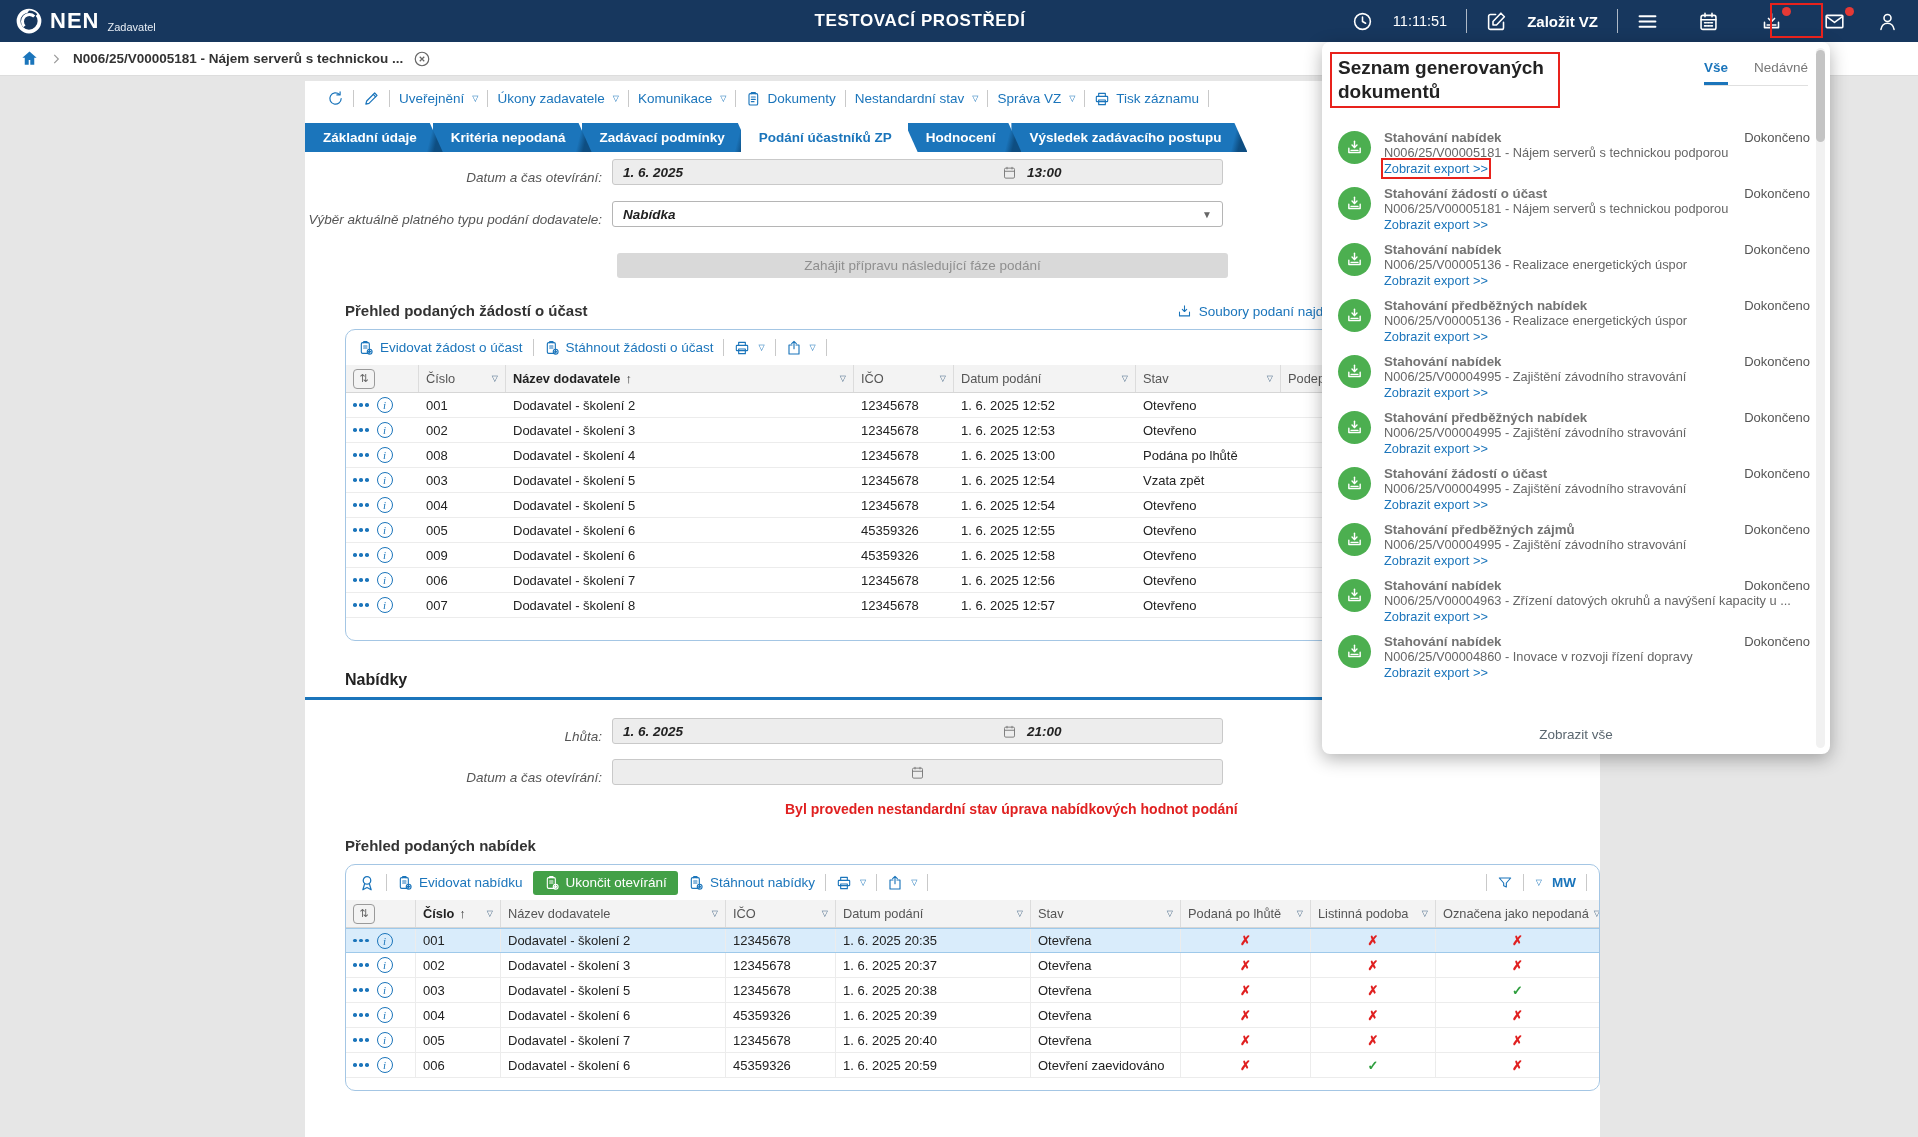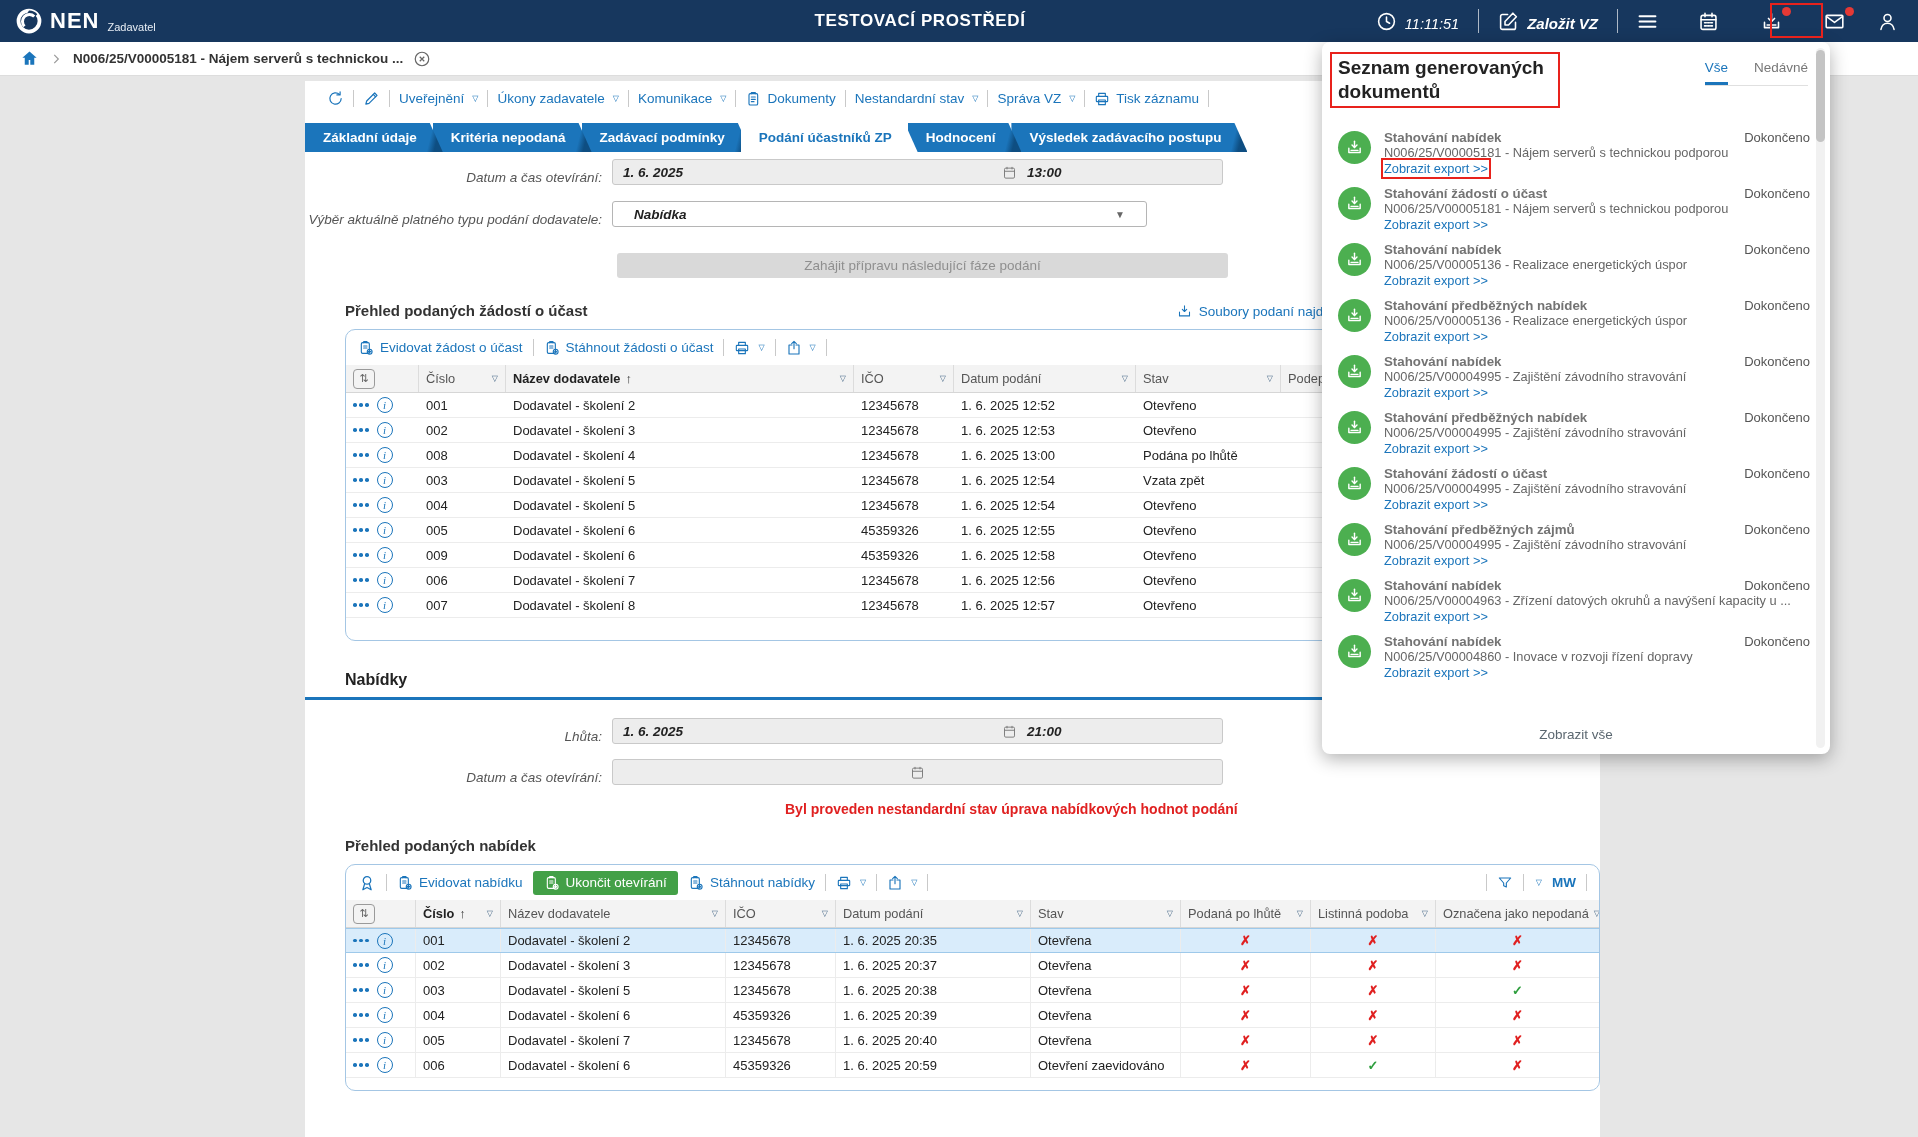--- a/index.html
+++ b/index.html
@@ -9,21 +9,21 @@
   
   .topbar { height:42px; background:#17375e; color:#fff; display:flex; align-items:center;
     padding:0 14px; position:relative; z-index:60; }
   .logo { display:flex; align-items:flex-start; gap:6px; }
   .logo-ring { width:30px; height:30px; }
   .logo-name { font-size:22px; font-weight:bold; letter-spacing:1px; line-height:30px; }
   .logo-sub { font-size:11px; margin-top:15px; margin-left:2px; color:#e8eef5; }
   .topbar-title { position:absolute; left:920px; transform:translateX(-50%); top:0; line-height:42px;
     font-weight:bold; font-size:17px; letter-spacing:.6px; }
   .topbar-right { margin-left:auto; display:flex; align-items:center; gap:0; }
-  .tb-item { display:flex; align-items:flex-end; gap:8px; position:relative; padding:4px 6px; cursor:pointer;font-style:italic; }
+  .tb-item { display:flex; align-items:center; gap:20px; position:relative; padding:4px 6px; cursor:pointer; }
   .tb-sep { width:1px; height:24px; background:rgba(255,255,255,.65); margin:0 13px; }
   .tb-time { font-size:14.5px; }
   .tb-zalozit { font-weight:bold; font-size:15px; }
   .ticon { width:21px; height:21px; stroke:#fff; fill:none; stroke-width:1.8; stroke-linecap:round; stroke-linejoin:round; }
   .badge { position:absolute; top:0; right:-3px; width:9px; height:9px; border-radius:50%; background:#e53935; }
   .annot-dl { position:absolute; left:1770px; top:3px; width:53px; height:35px;
     border:2px solid #e8221c; z-index:100; pointer-events:none; }
   .mr28 { margin-right:28px; } .mr30 { margin-right:30px; } .mr20 { margin-right:20px; }
 
   
@@ -50,22 +50,22 @@
   .tab.active { background:#fff; color:#1b75bb; z-index:10; }
 
   .frow { display:flex; align-items:flex-end;font-style:italic; }
   .flbl { width:307px; text-align:right; padding-right:10px; color:#555; font-size:13.5px; }
   .finput { width:611px; height:26px; background:#ededed; border:1px solid #c9c9c9; border-radius:3px;
     display:flex; align-items:center; padding:0 10px; font-weight:bold; font-size:13.5px; color:#222; }
   .finput .fdate { flex:0 0 auto; }
   .finput .fsp { flex:1; }
   .finput .ftime { width:195px; padding-left:10px; }
   .calicon { width:15px; height:15px; stroke:#777; fill:none; stroke-width:1.5; flex:0 0 auto; }
-  .fselect { width:535px; height:26px; background:#fff; border:1px solid #b5b5b5; border-radius:3px;
-    display:flex; align-items:center; justify-content:space-between; padding:0 21px; font-weight:bold; cursor:pointer; }
+  .fselect { width:611px; height:26px; background:#fff; border:1px solid #b5b5b5; border-radius:3px;
+    display:flex; align-items:center; justify-content:space-between; padding:0 10px; font-weight:bold; cursor:pointer; }
   .selchev { color:#666; font-size:10px; }
   .btn-disabled { width:611px; height:25px; margin-left:312px; background:#d9d9d9; color:#8f8f8f;
     border:none; border-radius:3px; font-size:13.5px; text-align:center; line-height:25px; }
   .btn-outline { width:380px; height:26px; margin-left:463px; background:#fff; color:#1b75bb;
     border:1px solid #9fb6c9; border-radius:13px; font-size:13.5px; text-align:center; line-height:24px; cursor:pointer; }
   .warning { margin:16px 0 0 480px; color:#e02020; font-weight:bold; font-size:14px; }
 
   .sec-row { display:flex; align-items:flex-end; justify-content:space-between; padding:0 0 0 40px; }
   .sec-title { font-weight:bold; font-size:15px; color:#333; }
   .files-link { display:flex; align-items:center; gap:7px; color:#1b75bb; margin-right:258px; cursor:pointer; white-space:nowrap; }
@@ -105,21 +105,21 @@
   .nab-title { margin:30px 0 0 40px; font-weight:bold; font-size:16px; color:#222; padding-bottom:8px; }
   .nab-line { height:3px; background:#1b75bb; width:1295px; }
 
   
   .panel { position:absolute; left:1322px; top:42px; width:508px; height:712px; background:#fff;
     border-radius:8px; box-shadow:0 5px 18px rgba(0,0,0,.3); z-index:70; padding:14px 16px; }
   .panel-title { display:inline-block; font-size:19px; font-weight:bold; color:#222; line-height:24px;
     max-width:230px; border:2px solid #e8221c; padding:2px 6px; margin-left:-8px; margin-top:-4px; }
   .panel-tabs { position:absolute; top:18px; right:22px; display:flex; gap:26px; border-bottom:1px solid #e0e0e0; }
   .ptab { padding-bottom:7px; font-size:13.5px; color:#777; cursor:pointer; }
-  .ptab.active { color:#1b75bb; font-weight:normal; border-bottom:3px solid #1b75bb; }
+  .ptab.active { color:#1b75bb; font-weight:bold; border-bottom:3px solid #1b75bb; }
   .pitems { margin-top:22px; }
   .pitem { position:relative; height:56px; padding-left:46px; }
   .pic { position:absolute; left:0; top:1px; width:33px; height:33px; border-radius:50%; background:#4caf50;
     display:flex; align-items:center; justify-content:center; }
   .pic svg { width:17px; height:17px; stroke:#fff; fill:none; stroke-width:2; stroke-linecap:round; stroke-linejoin:round; }
   .pi-title { font-weight:bold; font-size:13.3px; color:#737373; line-height:15px; }
   .pi-sub { font-size:12.8px; color:#666; line-height:15.5px; }
   .pi-link { font-size:12.8px; color:#1b75bb; line-height:15.5px; cursor:pointer; display:inline-block; }
   .pi-link.annot-link { outline:2px solid #e8221c; outline-offset:1px; }
   .pi-status { position:absolute; right:4px; top:0; font-size:13px; color:#555; }

